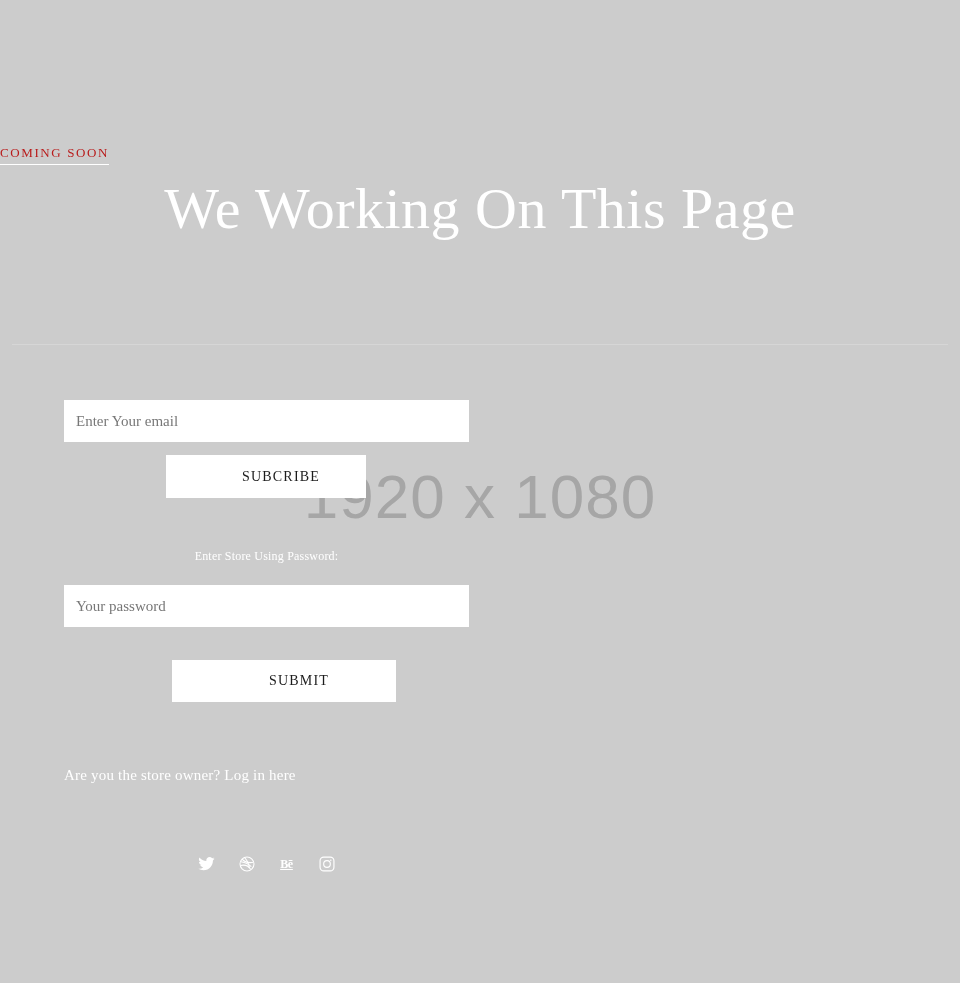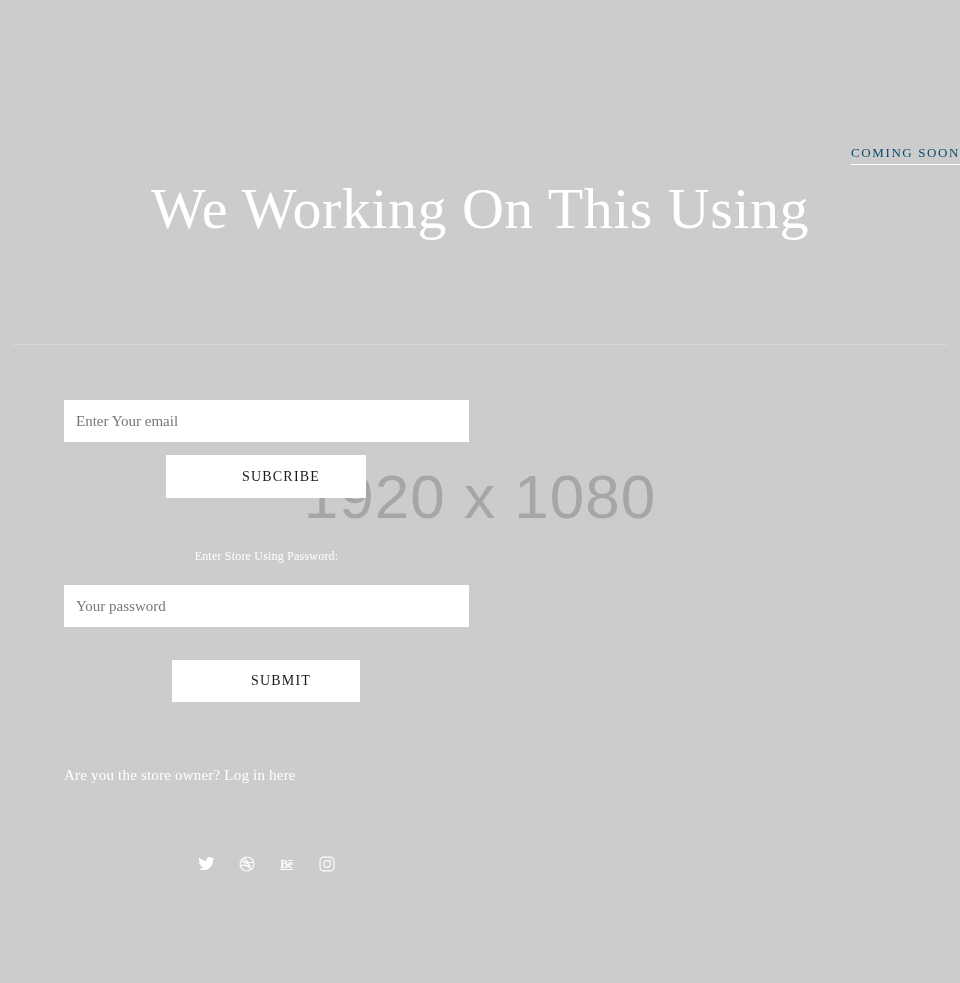--- a/index.html
+++ b/index.html
@@ -41,24 +41,24 @@
     left: 0;
     width: 960px;
     height: 340px;
     z-index: 3;
   }
   .eyebrow {
     position: absolute;
     top: 145px;
     left: 0;
     width: 960px;
-    text-align: right;
+    text-align: left;
     font-size: 13px;
     letter-spacing: 1.6px;
-    color: #0c4a6e;
+    color: #b91c1c;
   }
   .eyebrow span {
     border-bottom: 1px solid #ffffff;
     padding-bottom: 4px;
   }
   .hero-title {
     position: absolute;
     top: 176px;
     left: 0;
     width: 960px;
@@ -126,21 +126,21 @@
   }
   #subscribe-button {
     top: 111px;
     left: 166px;
     width: 200px;
     height: 43px;
   }
   #submit-button {
     top: 316px;
     left: 172px;
-    width: 188px;
+    width: 224px;
     height: 42px;
   }
 
   .pw-label {
     position: absolute;
     top: 205px;
     left: 64px;
     width: 405px;
     text-align: center;
     font-size: 12px;
@@ -196,21 +196,21 @@
 </style>
 </head>
 <body>
 
 <div class="watermark">1920 x 1080</div>
 
 <div class="hero">
   <div class="eyebrow">
     <span>COMING SOON</span>
   </div>
-  <h1 class="hero-title">We Working On This Using</h1>
+  <h1 class="hero-title">We Working On This Page</h1>
 </div>
 
 <div class="divider"></div>
 
 <div class="form-area">
 
   <input id="email-field" class="field" type="email" placeholder="Enter Your email" style="">
 
   <button id="subscribe-button" class="btn">SUBCRIBE</button>
 

